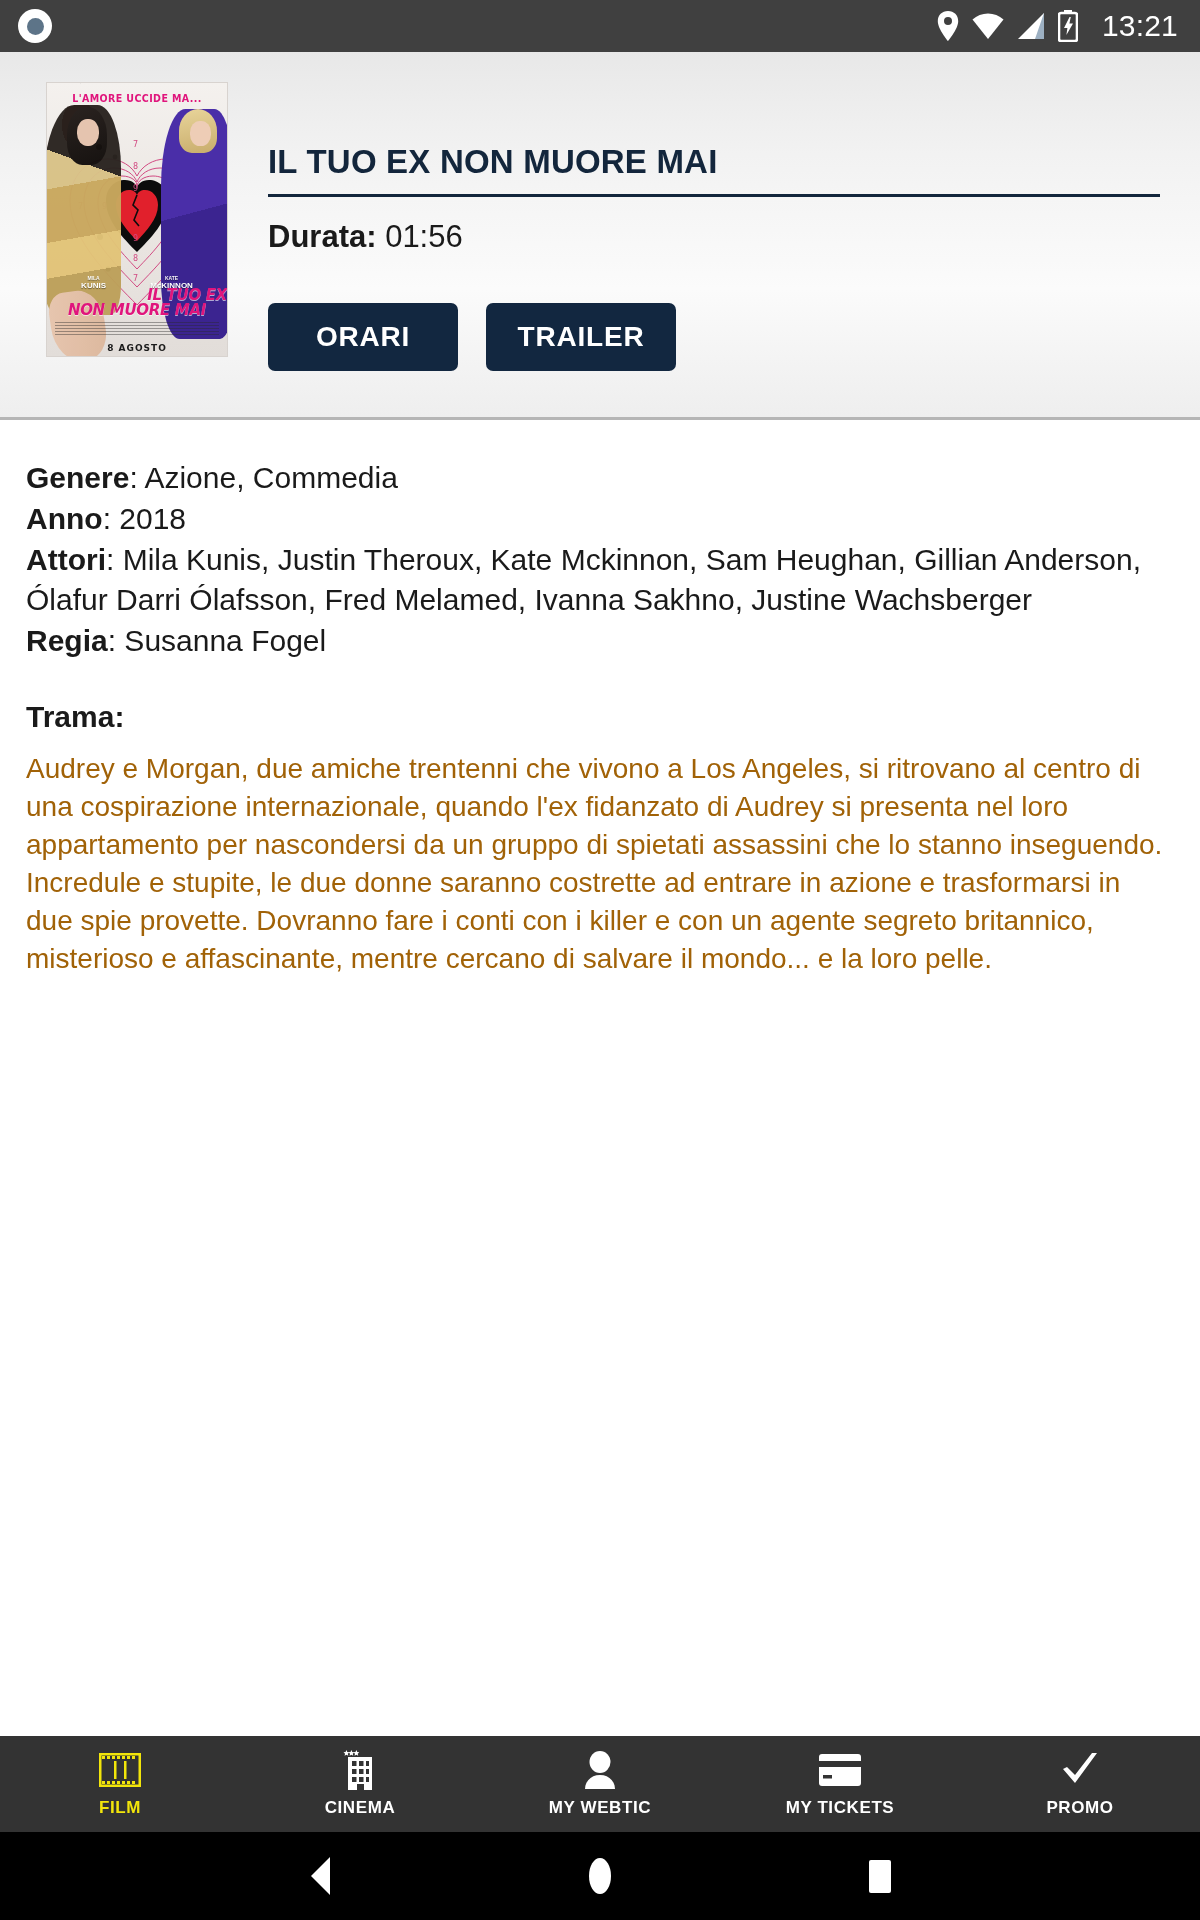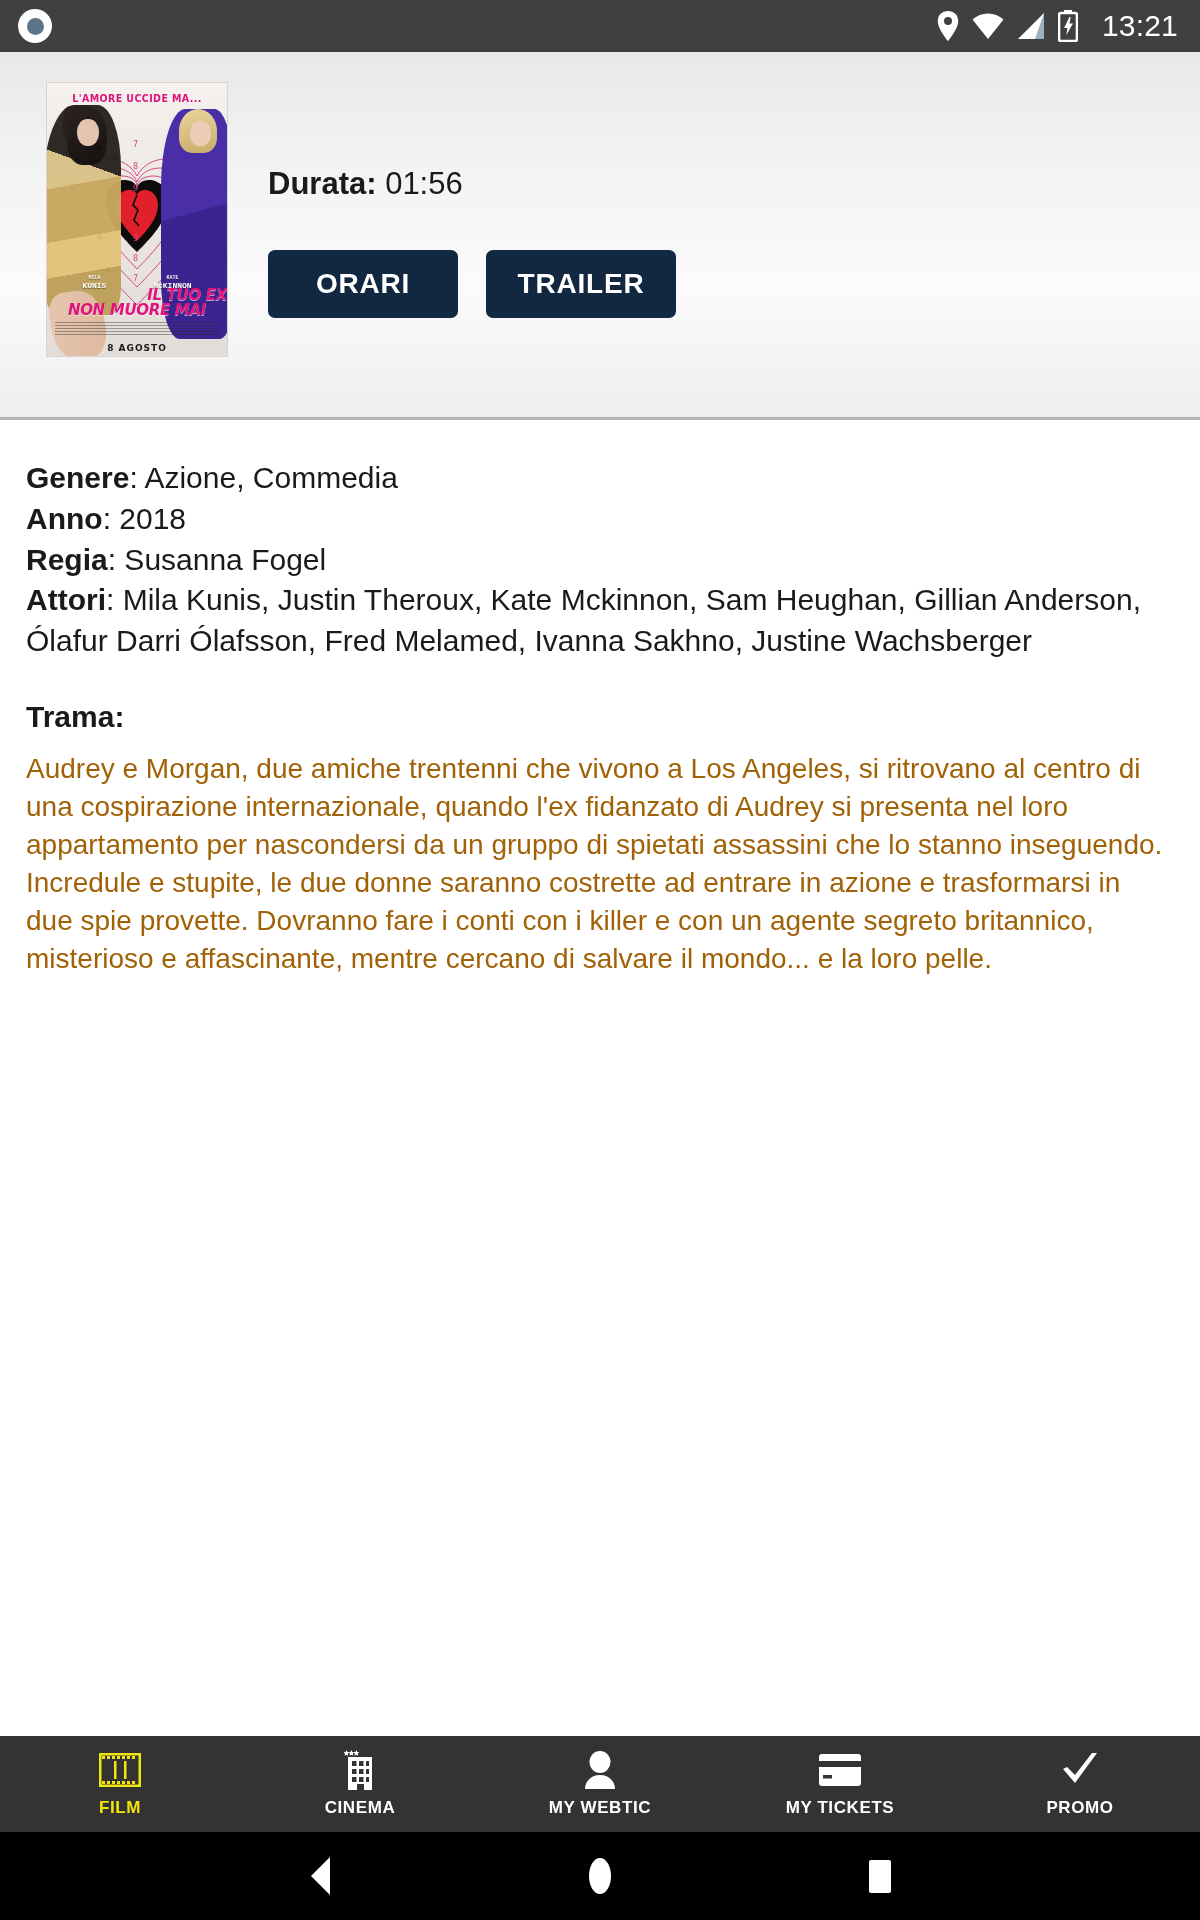--- a/index.html
+++ b/index.html
@@ -140,21 +140,21 @@
   }
   .poster .credits {
     position: absolute; bottom: 66px; left: 0; right: 0;
     display: flex; justify-content: space-around; align-items: flex-end;
     padding: 0 12px;
   }
   .poster .credits span {
     color: #ffffff; font-weight: bold; text-align: center;
     font-size: 8px; line-height: 1.05;
     text-shadow: 0 1px 1px rgba(0,0,0,.45);
-    font-family: Liberation Mono, monospace;
+    font-family: Liberation Sans, sans-serif;
   }
   .poster .credits span b { display: block; font-size: 5px; opacity: .95; }
   .poster .bigtitle {
     position: absolute; bottom: 38px; left: 0; right: 0;
     text-align: center; line-height: 1;
   }
   .poster .bigtitle .l1 {
     display: block; color: #e0157c; font-weight: bold;
     font-size: 15px; font-style: italic; letter-spacing: -.3px;
     font-family: "DejaVu Sans", sans-serif;
@@ -365,44 +365,45 @@
           <span class="l1">IL TUO EX</span>
           <span class="l2">NON MUORE MAI</span>
         </div>
 
         <div class="billing"></div>
         <div class="date">8 AGOSTO</div>
       </div>
     </div>
 
     <div class="hero-info">
+      <div class="film-title">IL TUO EX NON MUORE MAI</div>
       <div class="durata">
         <b>Durata:</b>
         <span>01:56</span>
       </div>
       <div class="hero-buttons">
         <button class="btn">ORARI</button>
         <button class="btn trailer">TRAILER</button>
       </div>
     </div>
   </div>
 
   <div class="body">
     <div class="meta">
       <div class="row">
         <b>Genere</b><span>: Azione, Commedia</span>
       </div>
       <div class="row">
         <b>Anno</b><span>: 2018</span>
       </div>
       <div class="row">
+        <b>Attori</b><span>: Mila Kunis, Justin Theroux, Kate Mckinnon, Sam Heughan, Gillian Anderson, Ólafur Darri Ólafsson, Fred Melamed, Ivanna Sakhno, Justine Wachsberger</span>
+      </div>
+      <div class="row">
         <b>Regia</b><span>: Susanna Fogel</span>
-      </div>
-      <div class="row">
-        <b>Attori</b><span>: Mila Kunis, Justin Theroux, Kate Mckinnon, Sam Heughan, Gillian Anderson, Ólafur Darri Ólafsson, Fred Melamed, Ivanna Sakhno, Justine Wachsberger</span>
       </div>
     </div>
 
     <div class="trama-head">Trama:</div>
     <div class="trama-body">Audrey e Morgan, due amiche trentenni che vivono a Los Angeles, si ritrovano al centro di una cospirazione internazionale, quando l'ex fidanzato di Audrey si presenta nel loro appartamento per nascondersi da un gruppo di spietati assassini che lo stanno inseguendo. Incredule e stupite, le due donne saranno costrette ad entrare in azione e trasformarsi in due spie provette. Dovranno fare i conti con i killer e con un agente segreto britannico, misterioso e affascinante, mentre cercano di salvare il mondo... e la loro pelle.</div>
   </div>
 
   <div class="tabbar">
 
     <div class="tab active">

